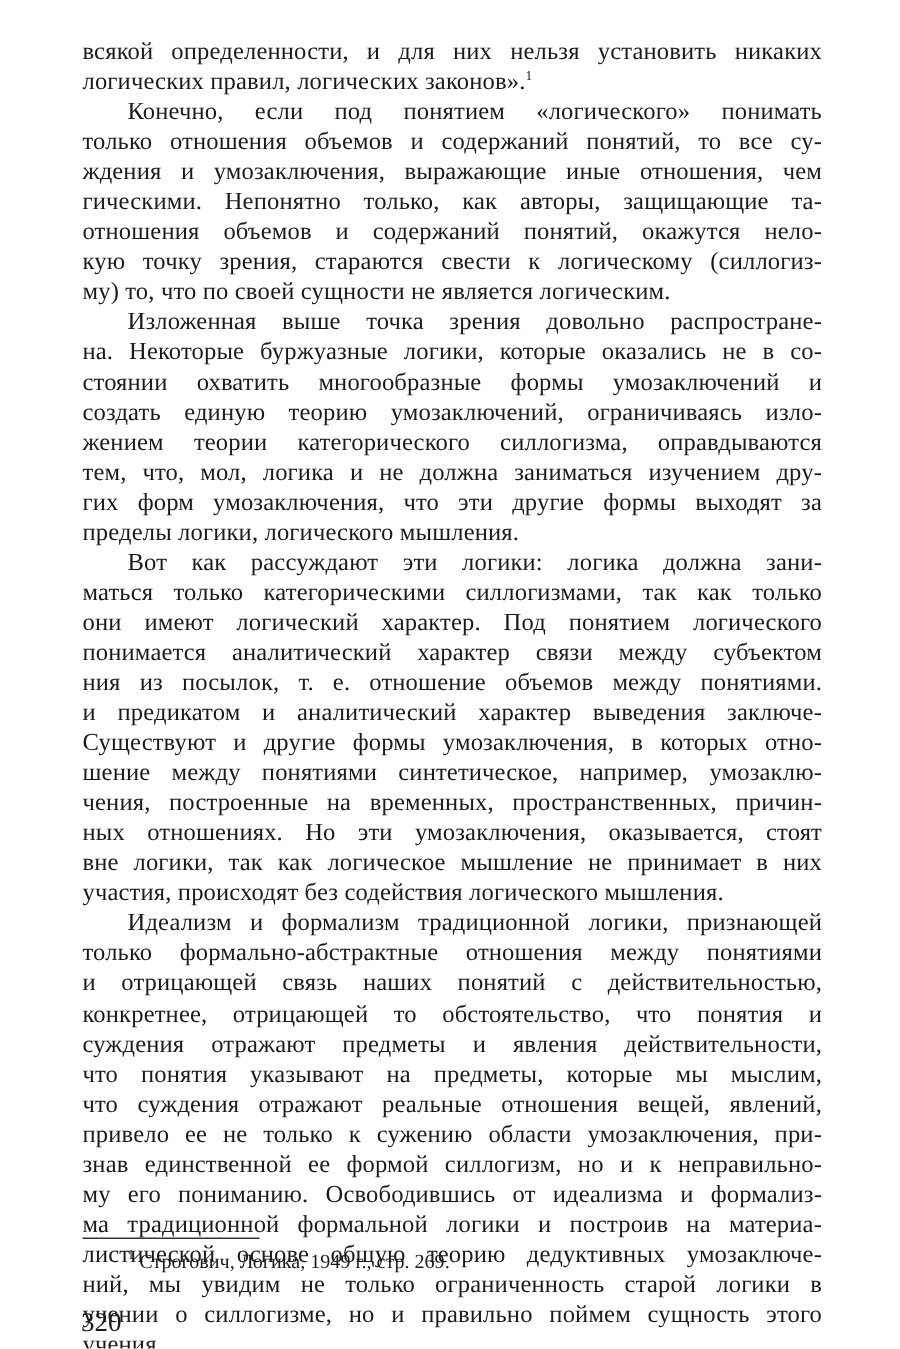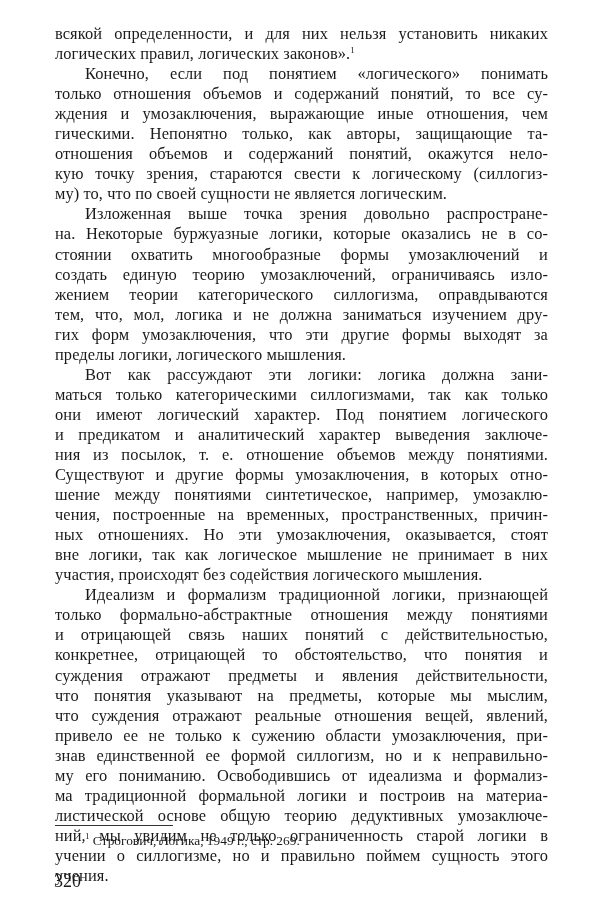--- a/index.html
+++ b/index.html
@@ -59,22 +59,23 @@
       <span class="line"><span>на. Некоторые буржуазные логики, которые оказались не в со-</span></span>
       <span class="line"><span>стоянии охватить многообразные формы умозаключений и</span></span>
       <span class="line"><span>создать единую теорию умозаключений, ограничиваясь изло-</span></span>
       <span class="line"><span>жением теории категорического силлогизма, оправдываются</span></span>
       <span class="line"><span>тем, что, мол, логика и не должна заниматься изучением дру-</span></span>
       <span class="line"><span>гих форм умозаключения, что эти другие формы выходят за</span></span>
       <span class="line last"><span>пределы логики, логического мышления.</span></span>
       <span class="line indent"><span>Вот как рассуждают эти логики: логика должна зани-</span></span>
       <span class="line"><span>маться только категорическими силлогизмами, так как только</span></span>
       <span class="line"><span>они имеют логический характер. Под понятием логического</span></span>
+      <span class="line"><span>понимается аналитический характер связи между субъектом</span></span>
+      <span class="line"><span>ния из посылок, т. е. отношение объемов между понятиями.</span></span>
       <span class="line"><span>и предикатом и аналитический характер выведения заключе-</span></span>
-      <span class="line"><span>ния из посылок, т. е. отношение объемов между понятиями.</span></span>
       <span class="line"><span>Существуют и другие формы умозаключения, в которых отно-</span></span>
       <span class="line"><span>шение между понятиями синтетическое, например, умозаклю-</span></span>
       <span class="line"><span>чения, построенные на временных, пространственных, причин-</span></span>
       <span class="line"><span>ных отношениях. Но эти умозаключения, оказывается, стоят</span></span>
       <span class="line"><span>вне логики, так как логическое мышление не принимает в них</span></span>
       <span class="line last"><span>участия, происходят без содействия логического мышления.</span></span>
       <span class="line indent"><span>Идеализм и формализм традиционной логики, признающей</span></span>
       <span class="line"><span>только формально-абстрактные отношения между понятиями</span></span>
       <span class="line"><span>и отрицающей связь наших понятий с действительностью,</span></span>
       <span class="line"><span>конкретнее, отрицающей то обстоятельство, что понятия и</span></span>

